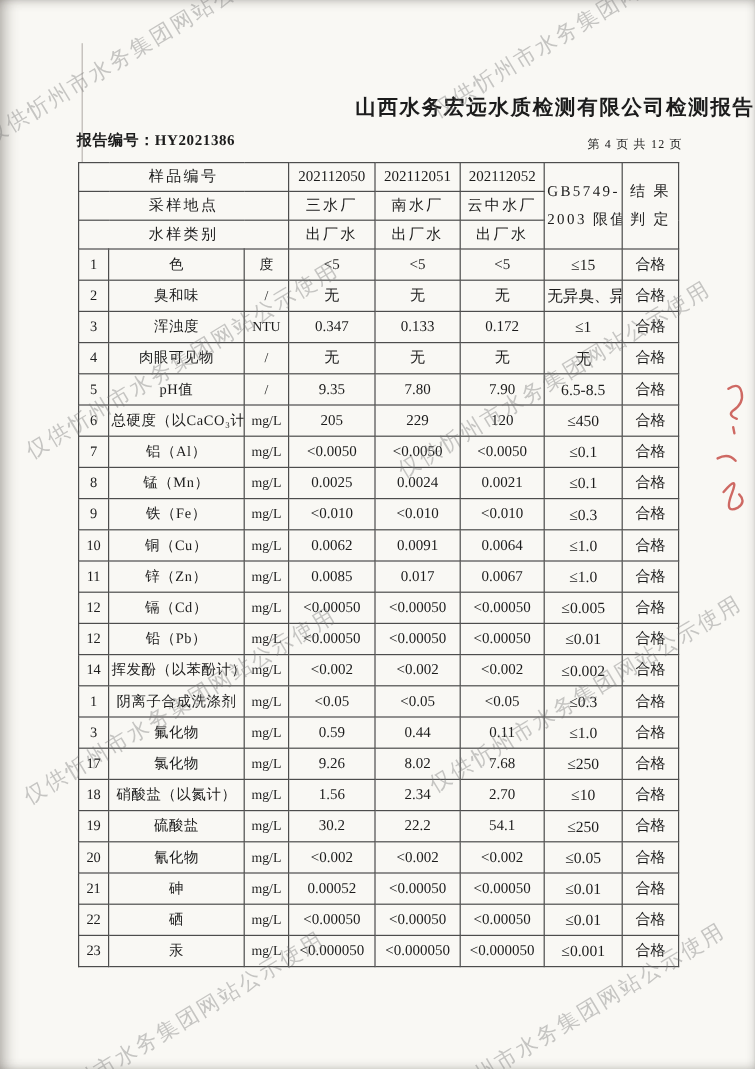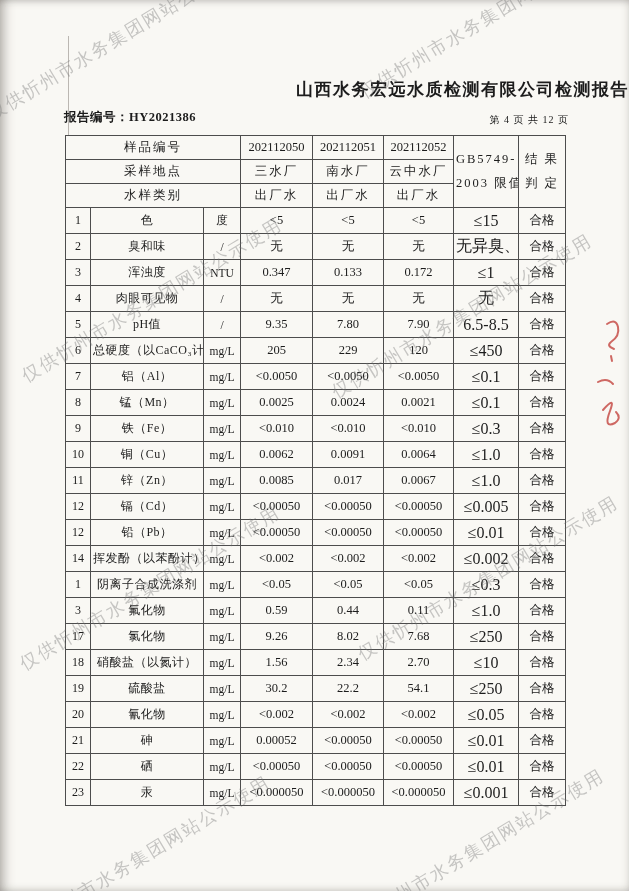--- a/index.html
+++ b/index.html
@@ -26,21 +26,21 @@
     border-collapse:collapse;table-layout:fixed;width:500px;
     font-size:12.5px;
   }
   table.report td{
     border:1px solid #4d4d4d;
     text-align:center;vertical-align:middle;
     height:25px;padding:0 2px;overflow:hidden;white-space:nowrap;
   }
   table.report tr.hd td{height:23px;letter-spacing:2px;}
   td.c-name{text-align:left;padding-left:6px;letter-spacing:.5px;font-size:12px;}
-  td.c-limit{font-size:16px;letter-spacing:0;}
+  td.c-limit{font-size:13px;letter-spacing:0;}
   td.c-unit{font-size:11.5px;}
   td.c-no{font-size:12px;}
   td.merged-label{letter-spacing:2px;}
   td.tall{line-height:1.9;letter-spacing:1px;}
   .wm{
     position:absolute;white-space:nowrap;
     font-size:18px;letter-spacing:2px;
     color:rgba(112,112,112,.38);
     transform:translate(-50%,-50%) rotate(-31deg);
     pointer-events:none;z-index:5;

